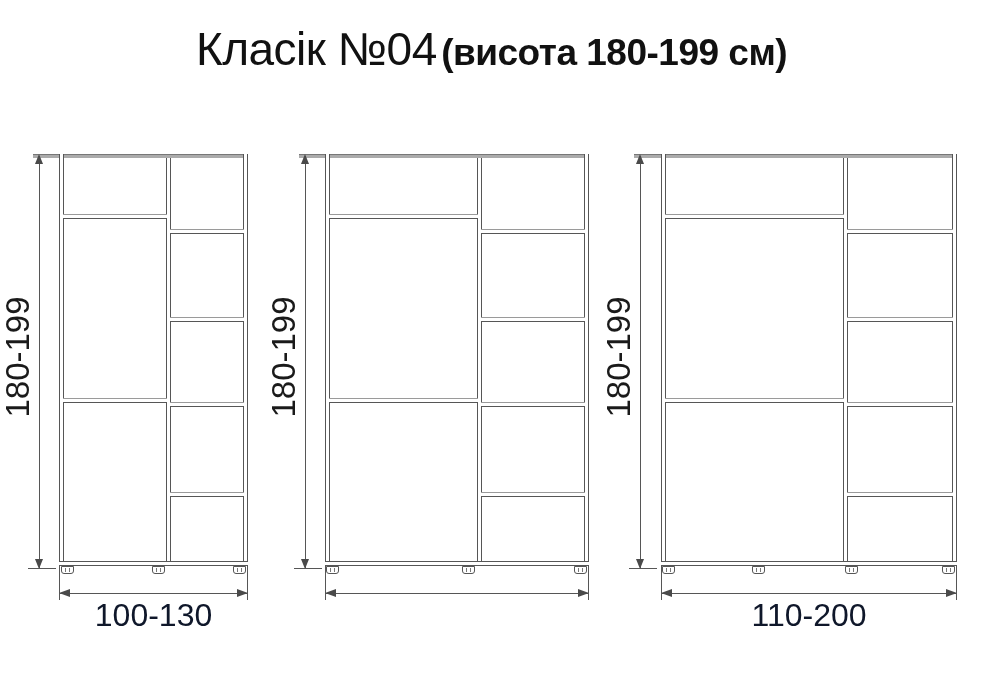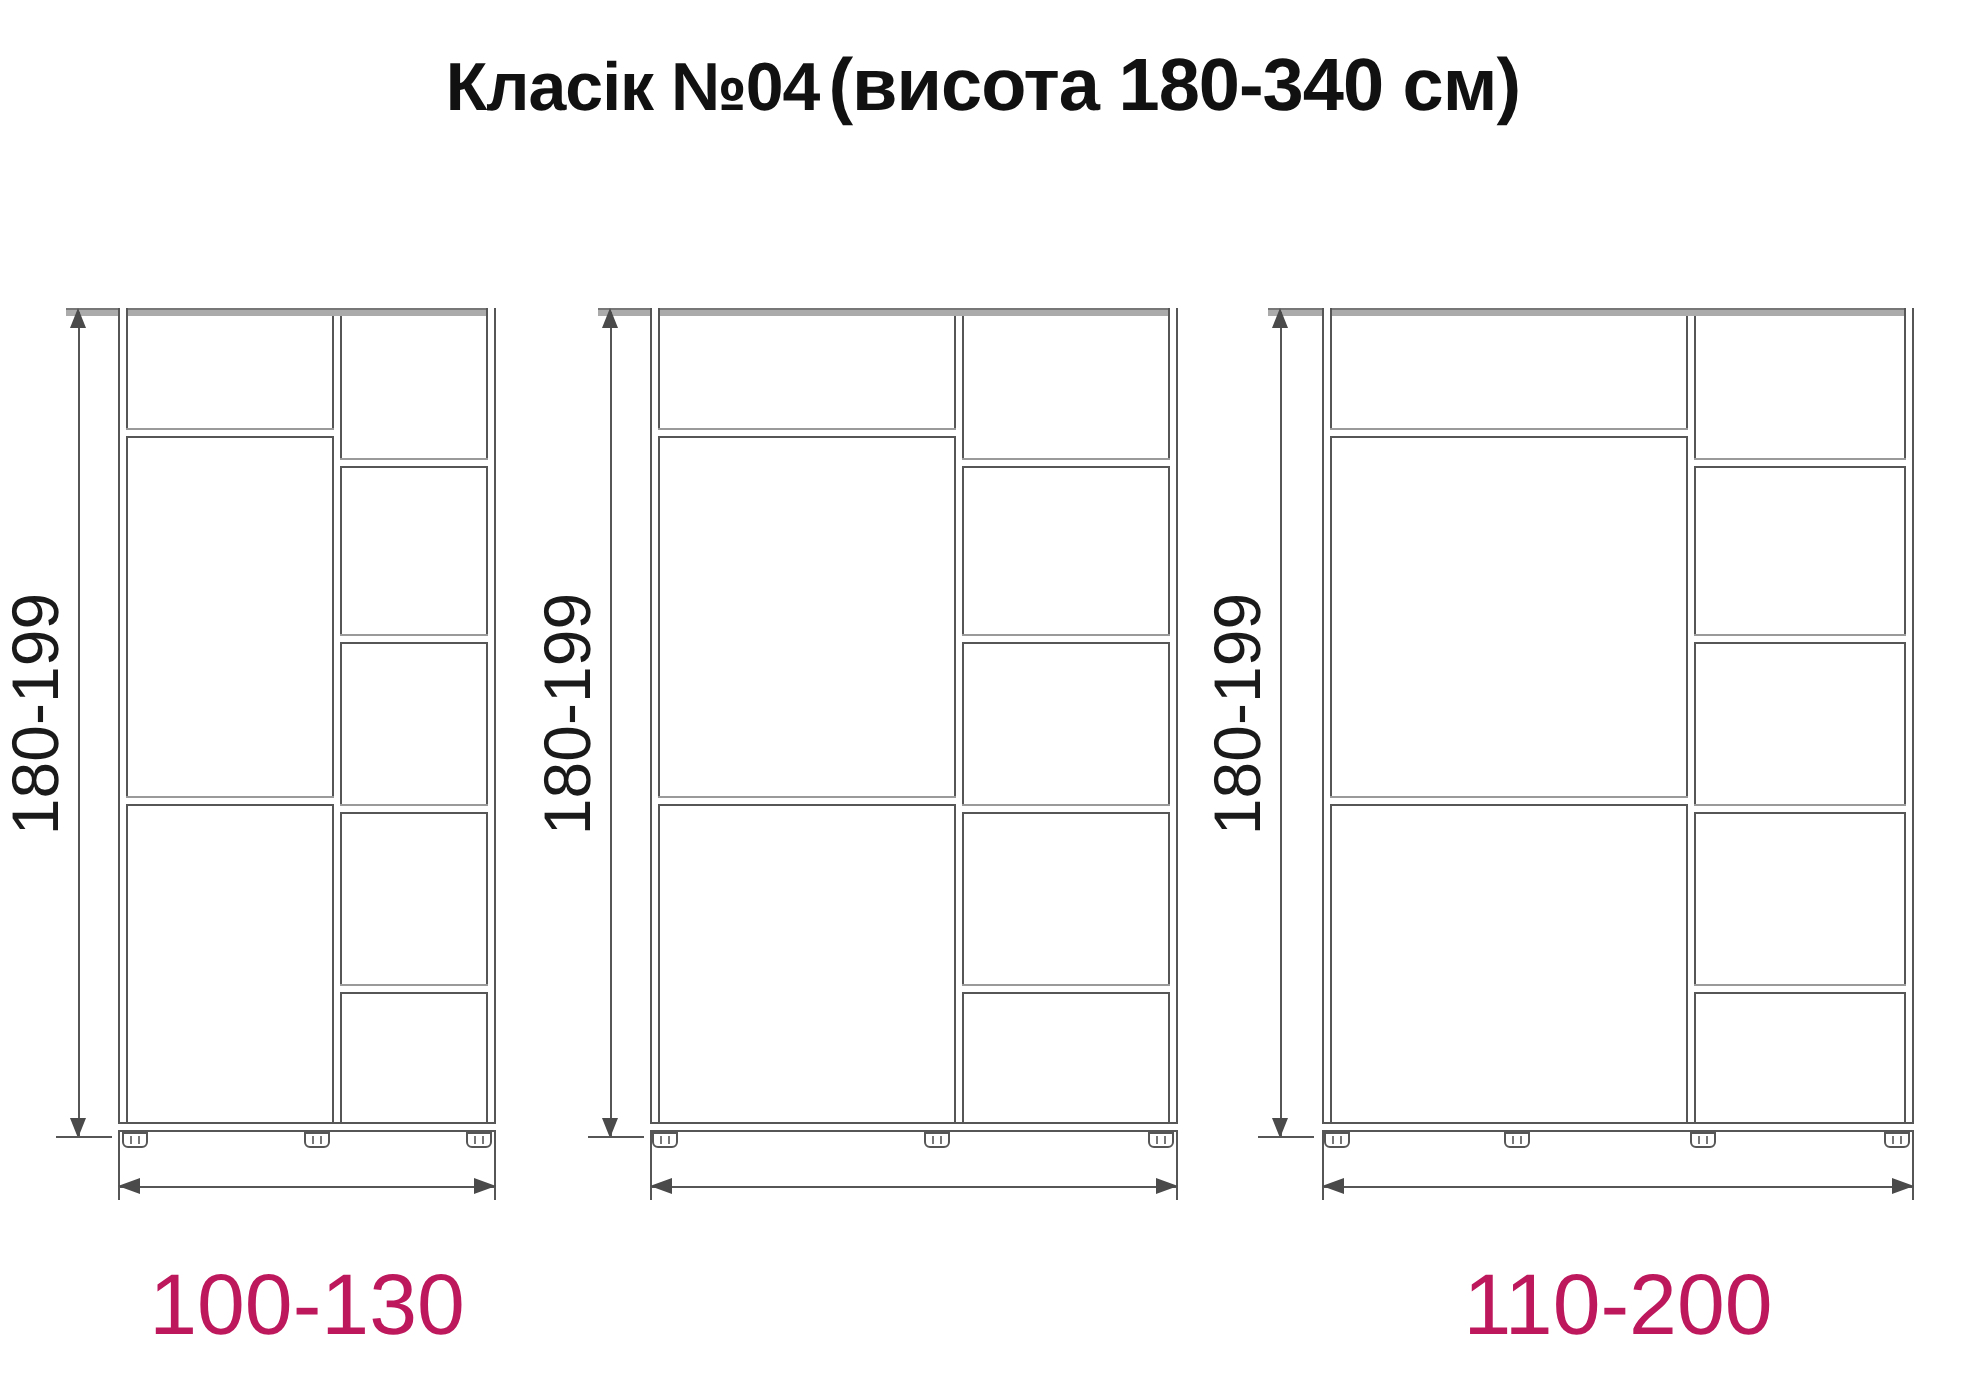--- a/index.html
+++ b/index.html
@@ -5,21 +5,21 @@
   html,body{margin:0;padding:0;background:#ffffff;}
   #canvas{
     position:relative;width:983px;height:700px;background:#ffffff;
     font-family:"Liberation Sans", sans-serif;color:#111;overflow:hidden;
   }
   
   #title{
     position:absolute;top:22px;left:0;width:983px;text-align:center;
     white-space:nowrap;color:#111;
   }
-  #title .main{font-size:34px;font-weight:bold;letter-spacing:-0.5px;}
+  #title .main{font-size:46px;font-weight:normal;letter-spacing:-0.5px;}
   #title .sub{font-size:37px;font-weight:bold;letter-spacing:-0.5px;}
   
   .abs{position:absolute;box-sizing:border-box;}
   .strip{background:#ababab;border-top:1px solid #777;}
   .wall{border-left:1px solid #565656;border-right:1px solid #565656;background:#fff;}
   .shelf{border-top:1px solid #9a9a9a;border-bottom:1px solid #565656;background:#fff;}
   .board{border-top:1px solid #565656;border-bottom:1px solid #565656;background:#fff;}
   .foot{
     border:1px solid #565656;background:#fff;border-radius:0 0 3px 3px;position:absolute;
   }
@@ -34,31 +34,31 @@
   .arr.left{border-top:4px solid transparent;border-bottom:4px solid transparent;border-right:11px solid #4a4a4a;}
   .arr.right{border-top:4px solid transparent;border-bottom:4px solid transparent;border-left:11px solid #4a4a4a;}
   
   .vlabel{
     position:absolute;width:140px;height:38px;transform:rotate(-90deg);
     display:flex;align-items:center;justify-content:center;
     font-size:33px;color:#1a1a1a;white-space:nowrap;
   }
   .wlabel{
     position:absolute;top:597px;text-align:center;
-    font-size:43px;color:#be185d;white-space:nowrap;margin-top:32px;
+    font-size:32px;color:#0f172a;white-space:nowrap;
   }
 </style>
 </head>
 <body>
 
 <div id="canvas">
 
   <div id="title">
     <span class="main">Класік №04</span>
-    <span class="sub">(висота 180-340 см)</span>
+    <span class="sub">(висота 180-199 см)</span>
   </div>
 
   <div id="figures">
       <div class="abs strip" style="left: 33px; top: 154px; width: 215px; height: 4px;"></div>
       <div class="abs wall" style="left: 59px; top: 154px; width: 5px; height: 412px;"></div>
       <div class="abs wall" style="left: 243px; top: 154px; width: 5px; height: 412px;"></div>
       <div class="abs wall" style="left: 166px; top: 158px; width: 5px; height: 403px;"></div>
       <div class="abs board" style="left: 59px; top: 561px; width: 189px; height: 5px;"></div>
       <div class="abs shelf" style="left: 63px; top: 214px; width: 104px; height: 5px;"></div>
       <div class="abs shelf" style="left: 63px; top: 398px; width: 104px; height: 5px;"></div>

